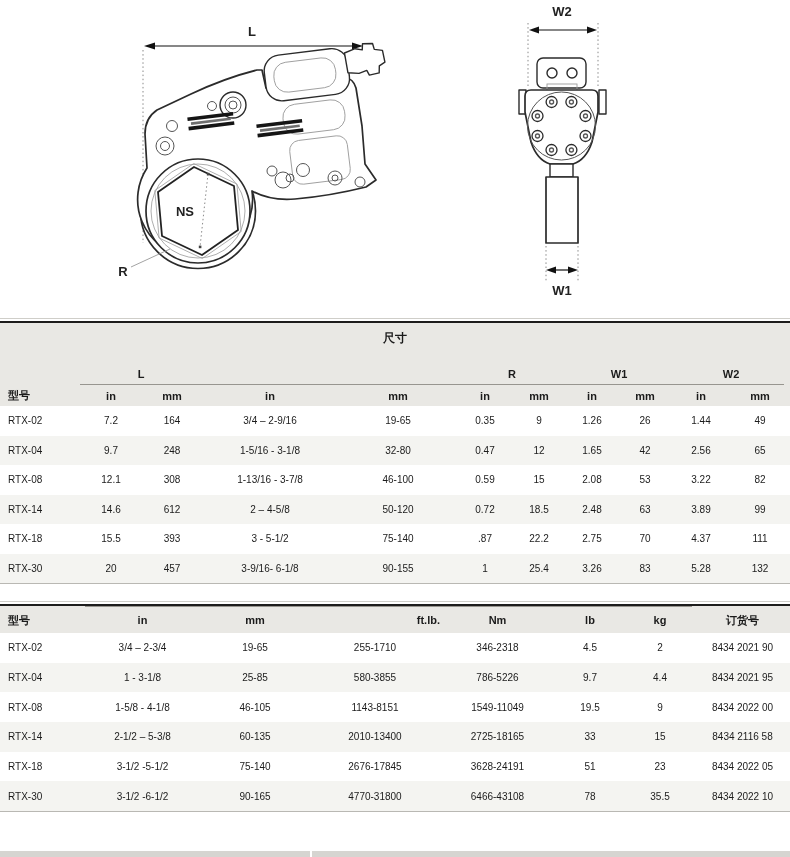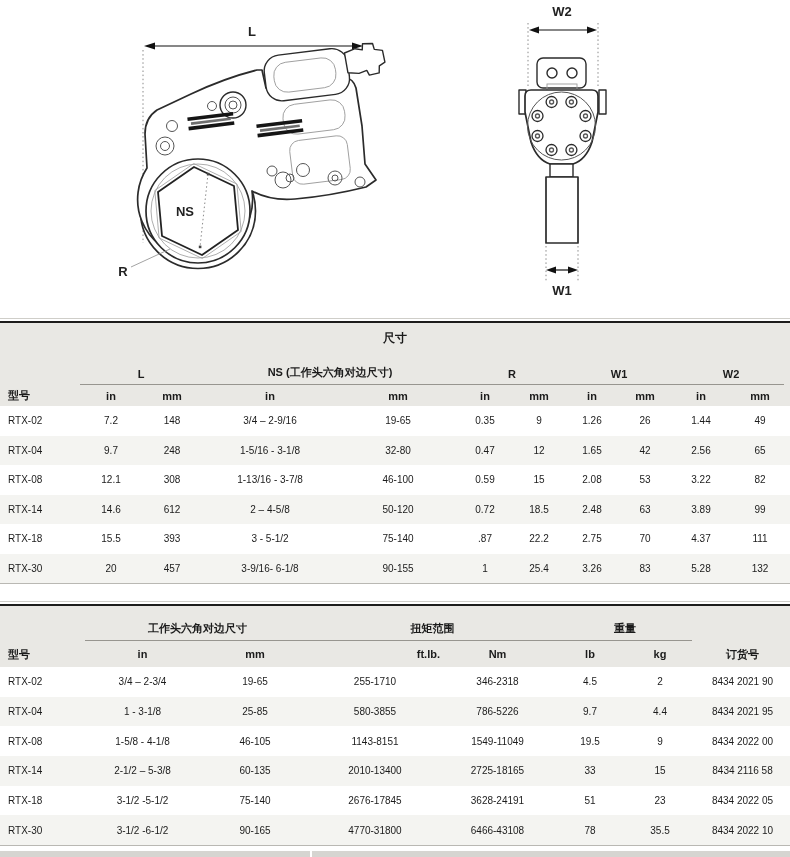--- a/index.html
+++ b/index.html
@@ -161,21 +161,20 @@
       <polygon class="arrow" points="75,270 65,266.4 65,273.6"></polygon>
       <text class="dimlabel" x="59" y="295" text-anchor="middle">W1</text>
     </svg>
   </div>
 
   <section class="spec-table" id="t1-wrap" style="top:321px">
     <div class="t-head">
       <div class="t-title">尺寸</div>
       <div class="g-row groups" id="t1-groups" style="grid-template-columns: 80px 62px 60px 136px 120px 54px 54px 52px 54px 58px 60px;">
           <div class="group-cell" style="grid-column: 2 / span 2;">L</div>
-          <div class="group-cell" style="grid-column: 4 / span 2;">NS (工作头六角对边尺寸)</div>
           <div class="group-cell" style="grid-column: 6 / span 2;">R</div>
           <div class="group-cell" style="grid-column: 8 / span 2;">W1</div>
           <div class="group-cell" style="grid-column: 10 / span 2;">W2</div>
         </div>
       <div class="g-underline" id="t1-underline" style="margin-left: 80px; width: 704px;"></div>
       <div class="g-row subs" id="t1-subs" style="grid-template-columns: 80px 62px 60px 136px 120px 54px 54px 52px 54px 58px 60px;">
           <div class="sub-cell model-h" style="grid-column: 1;">型号</div>
           <div class="sub-cell" style="grid-column: 2;">in</div>
           <div class="sub-cell" style="grid-column: 3;">mm</div>
           <div class="sub-cell" style="grid-column: 4;">in</div>
@@ -185,21 +184,21 @@
           <div class="sub-cell" style="grid-column: 8;">in</div>
           <div class="sub-cell" style="grid-column: 9;">mm</div>
           <div class="sub-cell" style="grid-column: 10;">in</div>
           <div class="sub-cell" style="grid-column: 11;">mm</div>
         </div>
     </div>
     <div class="t-body" id="t1-body">
         <div class="t-row" style="grid-template-columns: 80px 62px 60px 136px 120px 54px 54px 52px 54px 58px 60px; height: 29.5px;">
           <div class="model-cell">RTX-02</div>
           <div class="value-cell">7.2</div>
-          <div class="value-cell">148</div>
+          <div class="value-cell">164</div>
           <div class="value-cell">3/4 – 2-9/16</div>
           <div class="value-cell">19-65</div>
           <div class="value-cell">0.35</div>
           <div class="value-cell">9</div>
           <div class="value-cell">1.26</div>
           <div class="value-cell">26</div>
           <div class="value-cell">1.44</div>
           <div class="value-cell">49</div>
         </div>
         <div class="t-row stripe" style="grid-template-columns: 80px 62px 60px 136px 120px 54px 54px 52px 54px 58px 60px; height: 29.5px;">
@@ -265,25 +264,20 @@
           <div class="value-cell">3.26</div>
           <div class="value-cell">83</div>
           <div class="value-cell">5.28</div>
           <div class="value-cell">132</div>
         </div>
       </div>
   </section>
 
   <section class="spec-table" id="t2-wrap" style="top:604px">
     <div class="t-head">
-      <div class="g-row groups" id="t2-groups" style="grid-template-columns: 85px 115px 110px 130px 115px 70px 70px 95px;">
-          <div class="group-cell" style="grid-column: 2 / span 2;">工作头六角对边尺寸</div>
-          <div class="group-cell" style="grid-column: 4 / span 2;">扭矩范围</div>
-          <div class="group-cell" style="grid-column: 6 / span 2;">重量</div>
-        </div>
       <div class="g-underline" id="t2-underline" style="margin-left: 85px; width: 607px;"></div>
       <div class="g-row subs" id="t2-subs" style="grid-template-columns: 85px 115px 110px 130px 115px 70px 70px 95px;">
           <div class="sub-cell model-h" style="grid-column: 1;">型号</div>
           <div class="sub-cell" style="grid-column: 2;">in</div>
           <div class="sub-cell" style="grid-column: 3;">mm</div>
           <div class="sub-cell" style="grid-column: 4; text-align: right;">ft.lb.</div>
           <div class="sub-cell" style="grid-column: 5;">Nm</div>
           <div class="sub-cell" style="grid-column: 6;">lb</div>
           <div class="sub-cell" style="grid-column: 7;">kg</div>
           <div class="sub-cell" style="grid-column: 8;">订货号</div>

